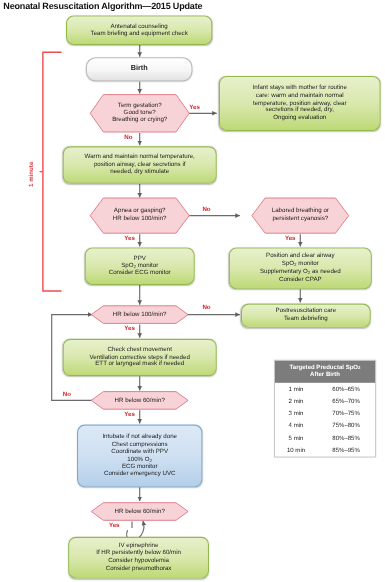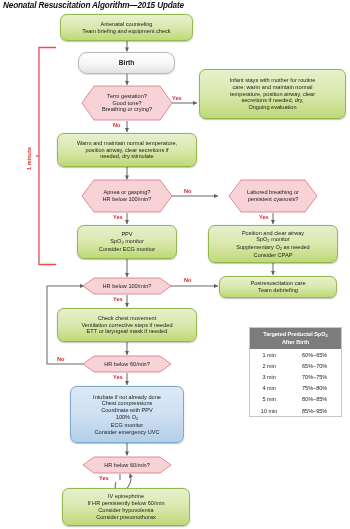--- a/index.html
+++ b/index.html
@@ -2,21 +2,21 @@
 <html><head>
 <meta charset="utf-8">
 <style>
   html,body{margin:0;padding:0;background:#ffffff;}
   body{width:350px;height:529px;position:relative;overflow:hidden;
        font-family:"Liberation Sans","DejaVu Sans",sans-serif;color:#1a1a1a;}
 
   #chart{position:absolute;left:0;top:0;width:350px;height:529px;}
 
   .title{position:absolute;left:3px;top:1px;font-size:8.2px;font-weight:bold;
-         letter-spacing:-0.15px;color:#111;white-space:nowrap;font-style:italic;}
+         letter-spacing:-0.15px;color:#111;white-space:nowrap;}
 
   
   .node{position:absolute;box-sizing:border-box;display:flex;align-items:center;
         justify-content:center;text-align:center;line-height:1.22;
         font-size:5.6px;color:#1c1c1c;}
   .node .txt{padding:0 3px;}
 
   .green{
     background:linear-gradient(180deg,#e5eec6 0%,#dcea b8 1%,#d8e7ad 45%,#c3dc84 100%);
     background:linear-gradient(180deg,#e7f0cc 0%,#d9e8ad 50%,#bed977 100%);

